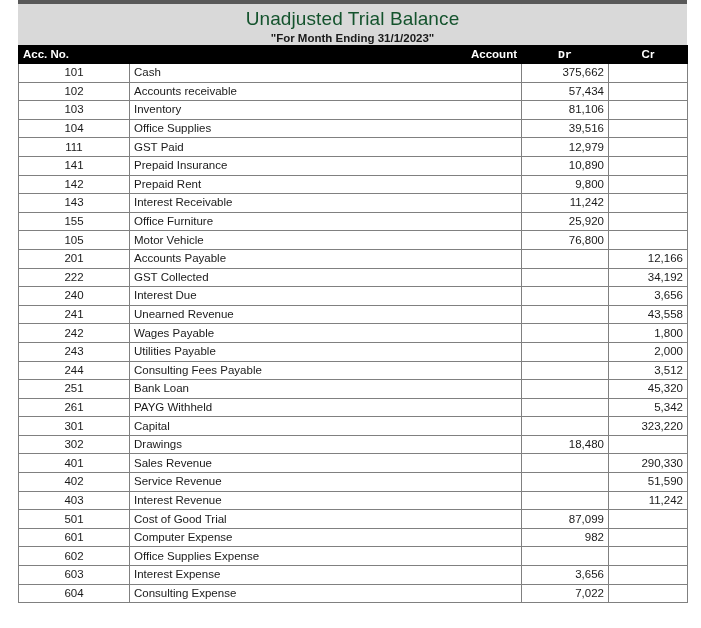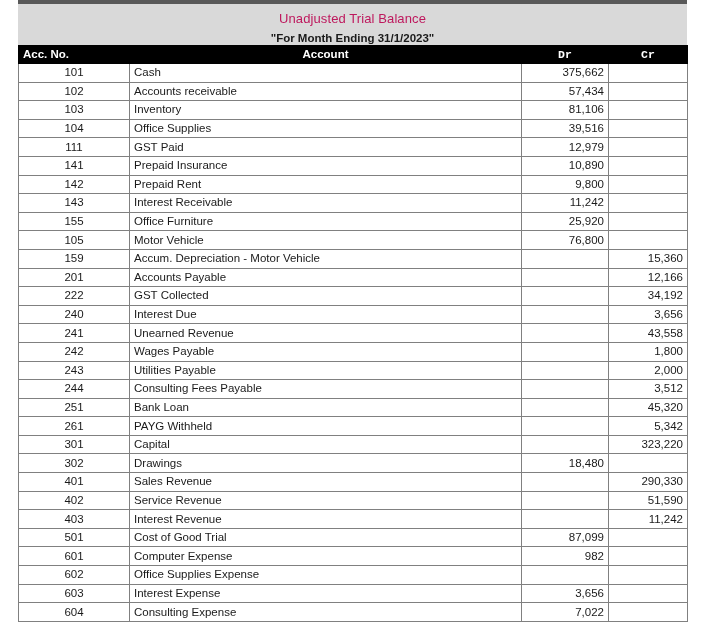--- a/index.html
+++ b/index.html
@@ -30,23 +30,23 @@
     width: 669px;
     height: 45px;
     background: #d9d9d9;
     border-top: 4px solid #595959;
     box-sizing: border-box;
     text-align: center;
   }
   .title-main {
     display: block;
     padding-top: 3px;
-    font-size: 13px;
+    font-size: 19px;
     line-height: 24px;
-    color: #be185d;
+    color: #14532d;
     font-weight: normal;
     letter-spacing: 0.1px;
   }
   .title-sub {
     display: block;
     font-size: 11.5px;
     line-height: 15px;
     color: #1a1a1a;
     font-weight: bold;
   }
@@ -75,23 +75,23 @@
   table.tb thead th {
     background: #000000;
     color: #ffffff;
     font-weight: bold;
     border: 1px solid #000000;
     height: 17px;
     font-size: 11.5px;
     margin-left: 48px;
   }
   th.h-acc   { text-align: left; }
-  th.h-name  { text-align: center; }
+  th.h-name  { text-align: right; }
   th.h-dr    { text-align: center; font-family: Liberation Mono, monospace; }
-  th.h-cr    { text-align: center; font-family: Liberation Mono, monospace; }
+  th.h-cr    { text-align: center; }
 
   td.c-acc  { text-align: center; }
   td.c-name { text-align: left; }
   td.c-dr   { text-align: right; }
   td.c-cr   { text-align: right; }
 
   
   col.w-acc  { width: 111px; }
   col.w-name { width: 392px; }
   col.w-dr   { width: 87px; }
@@ -188,26 +188,20 @@
           <td class="c-dr">25,920</td>
           <td class="c-cr"></td>
         </tr>
         <tr>
           <td class="c-acc">105</td>
           <td class="c-name">Motor Vehicle</td>
           <td class="c-dr">76,800</td>
           <td class="c-cr"></td>
         </tr>
         <tr>
-          <td class="c-acc">159</td>
-          <td class="c-name">Accum. Depreciation - Motor Vehicle</td>
-          <td class="c-dr"></td>
-          <td class="c-cr">15,360</td>
-        </tr>
-        <tr>
           <td class="c-acc">201</td>
           <td class="c-name">Accounts Payable</td>
           <td class="c-dr"></td>
           <td class="c-cr">12,166</td>
         </tr>
         <tr>
           <td class="c-acc">222</td>
           <td class="c-name">GST Collected</td>
           <td class="c-dr"></td>
           <td class="c-cr">34,192</td>

